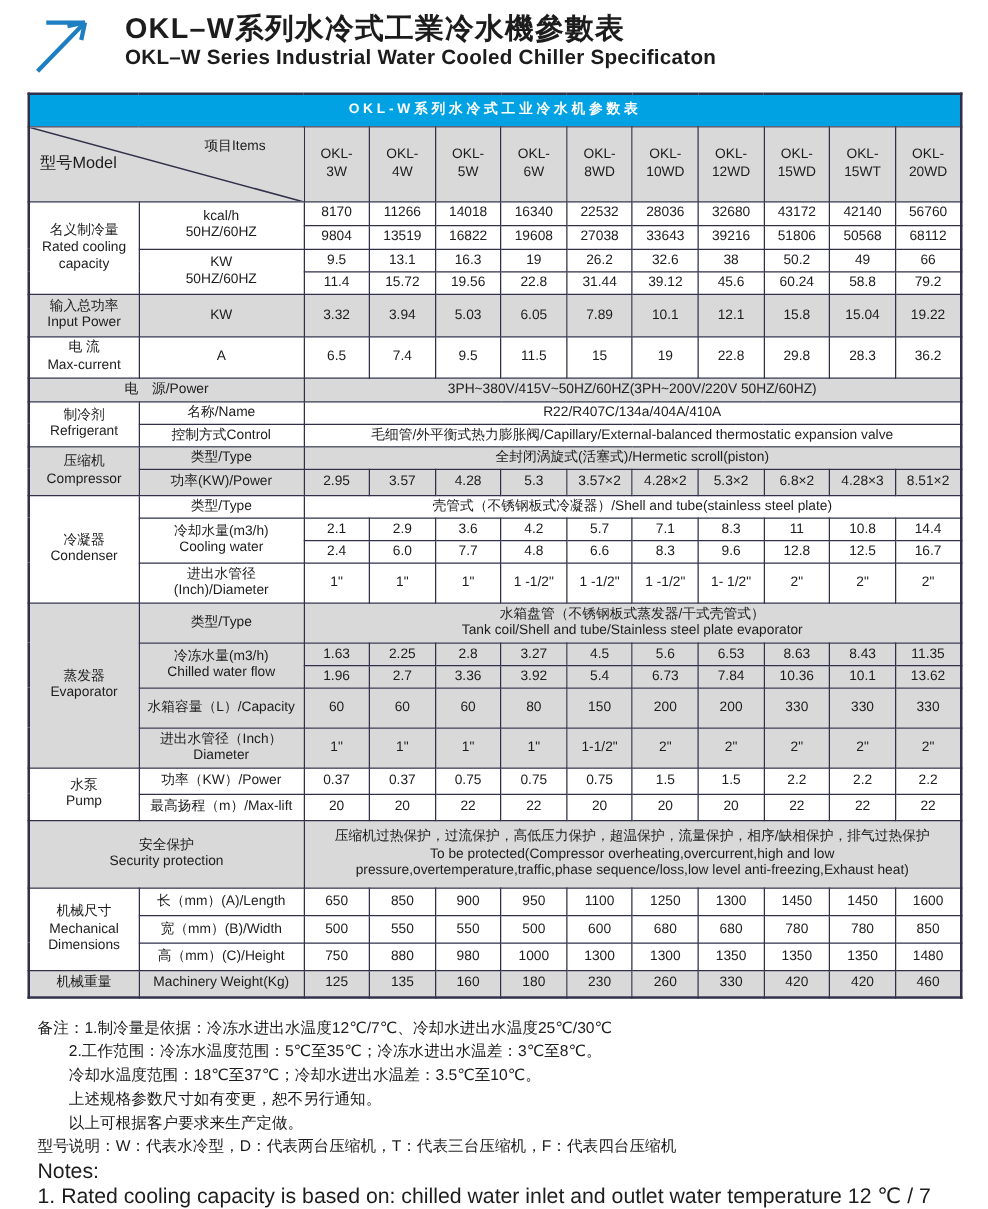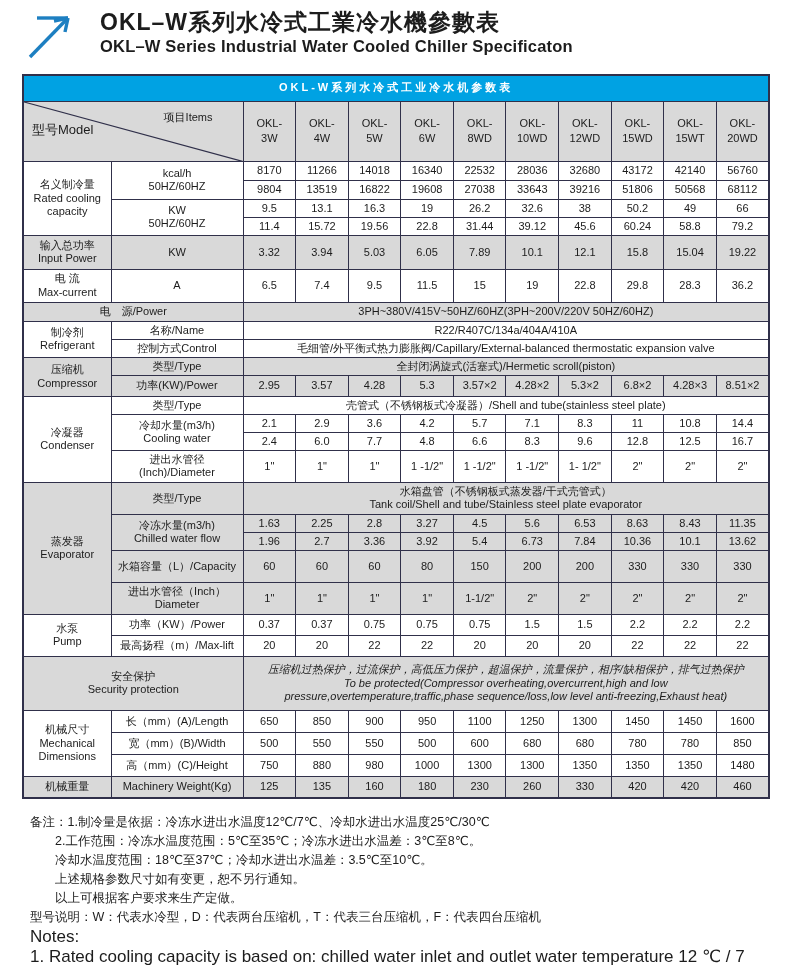--- a/index.html
+++ b/index.html
@@ -43,21 +43,21 @@
     font-size:17px;font-weight:700;letter-spacing:3px;
     height:26px;
   }
   tr.hdr td{height:40px;background:var(--gray);line-height:1.35;}
   td.corner{position:relative;padding:0;}
   td.corner svg{position:absolute;inset:0;width:100%;height:100%;}
   td.corner .m{position:absolute;left:8px;top:19px;font-size:13px;}
   td.corner .i{position:absolute;right:30px;top:8px;font-size:11px;}
   tr.g td{background:var(--gray);}
   td.lab{line-height:1.35;}
-  td.left{text-align:left;padding:2px 7px;line-height:1.5;font-style:italic;}
+  td.left{text-align:left;padding:2px 7px;line-height:1.5;}
   tr.h18 td{height:18px;}
   tr.h19 td{height:19px;}
   tr.h21 td{height:21px;}
   tr.h22 td{height:22px;}
   tr.h32 td{height:32px;}
   tr.h33 td{height:33px;}
   tr.h34 td{height:34px;}
   tr.h54 td{height:54px;}
 
   

